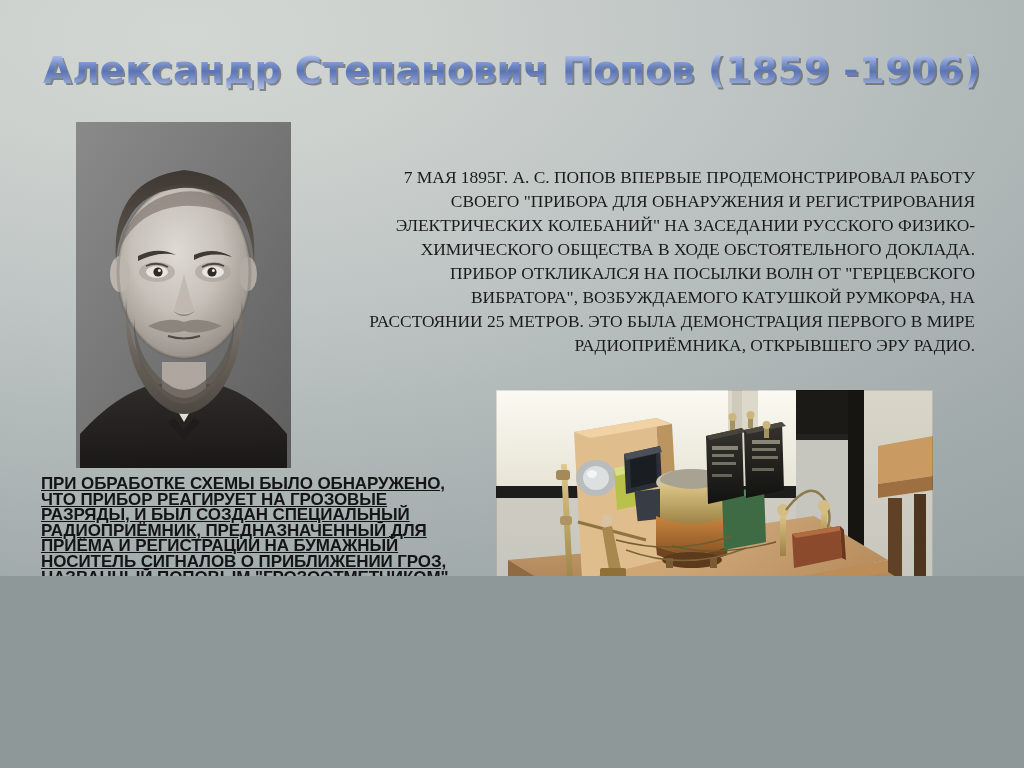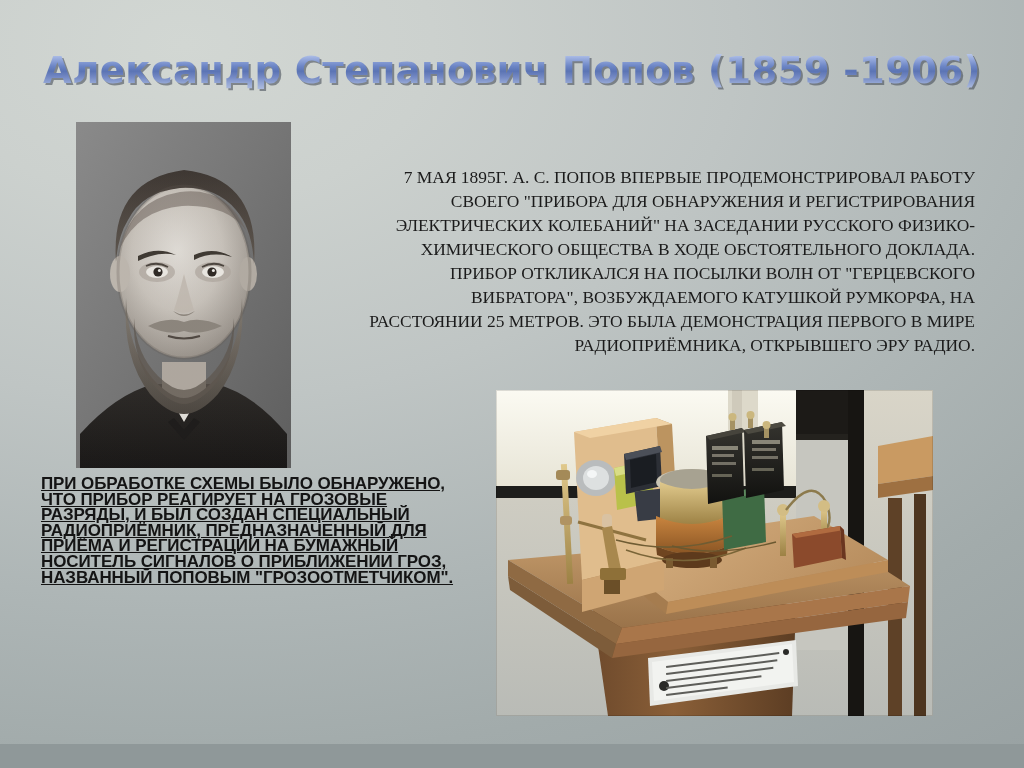--- a/index.html
+++ b/index.html
@@ -7,21 +7,21 @@
     margin: 0;
     padding: 0;
     background: #8f9899;
   }
   body {
     font-family: "Liberation Serif", "DejaVu Serif", serif;
   }
   .slide {
     position: relative;
     width: 1024px;
-    height: 744px;
+    height: 576px;
     overflow: hidden;
     background: radial-gradient(ellipse 135% 120% at 18% 6%,
                 #d2d7d3 0%,
                 #ccd1ce 18%,
                 #bfc5c4 40%,
                 #aeb6b6 62%,
                 #a2abab 80%,
                 #99a2a3 100%);
   }
 

